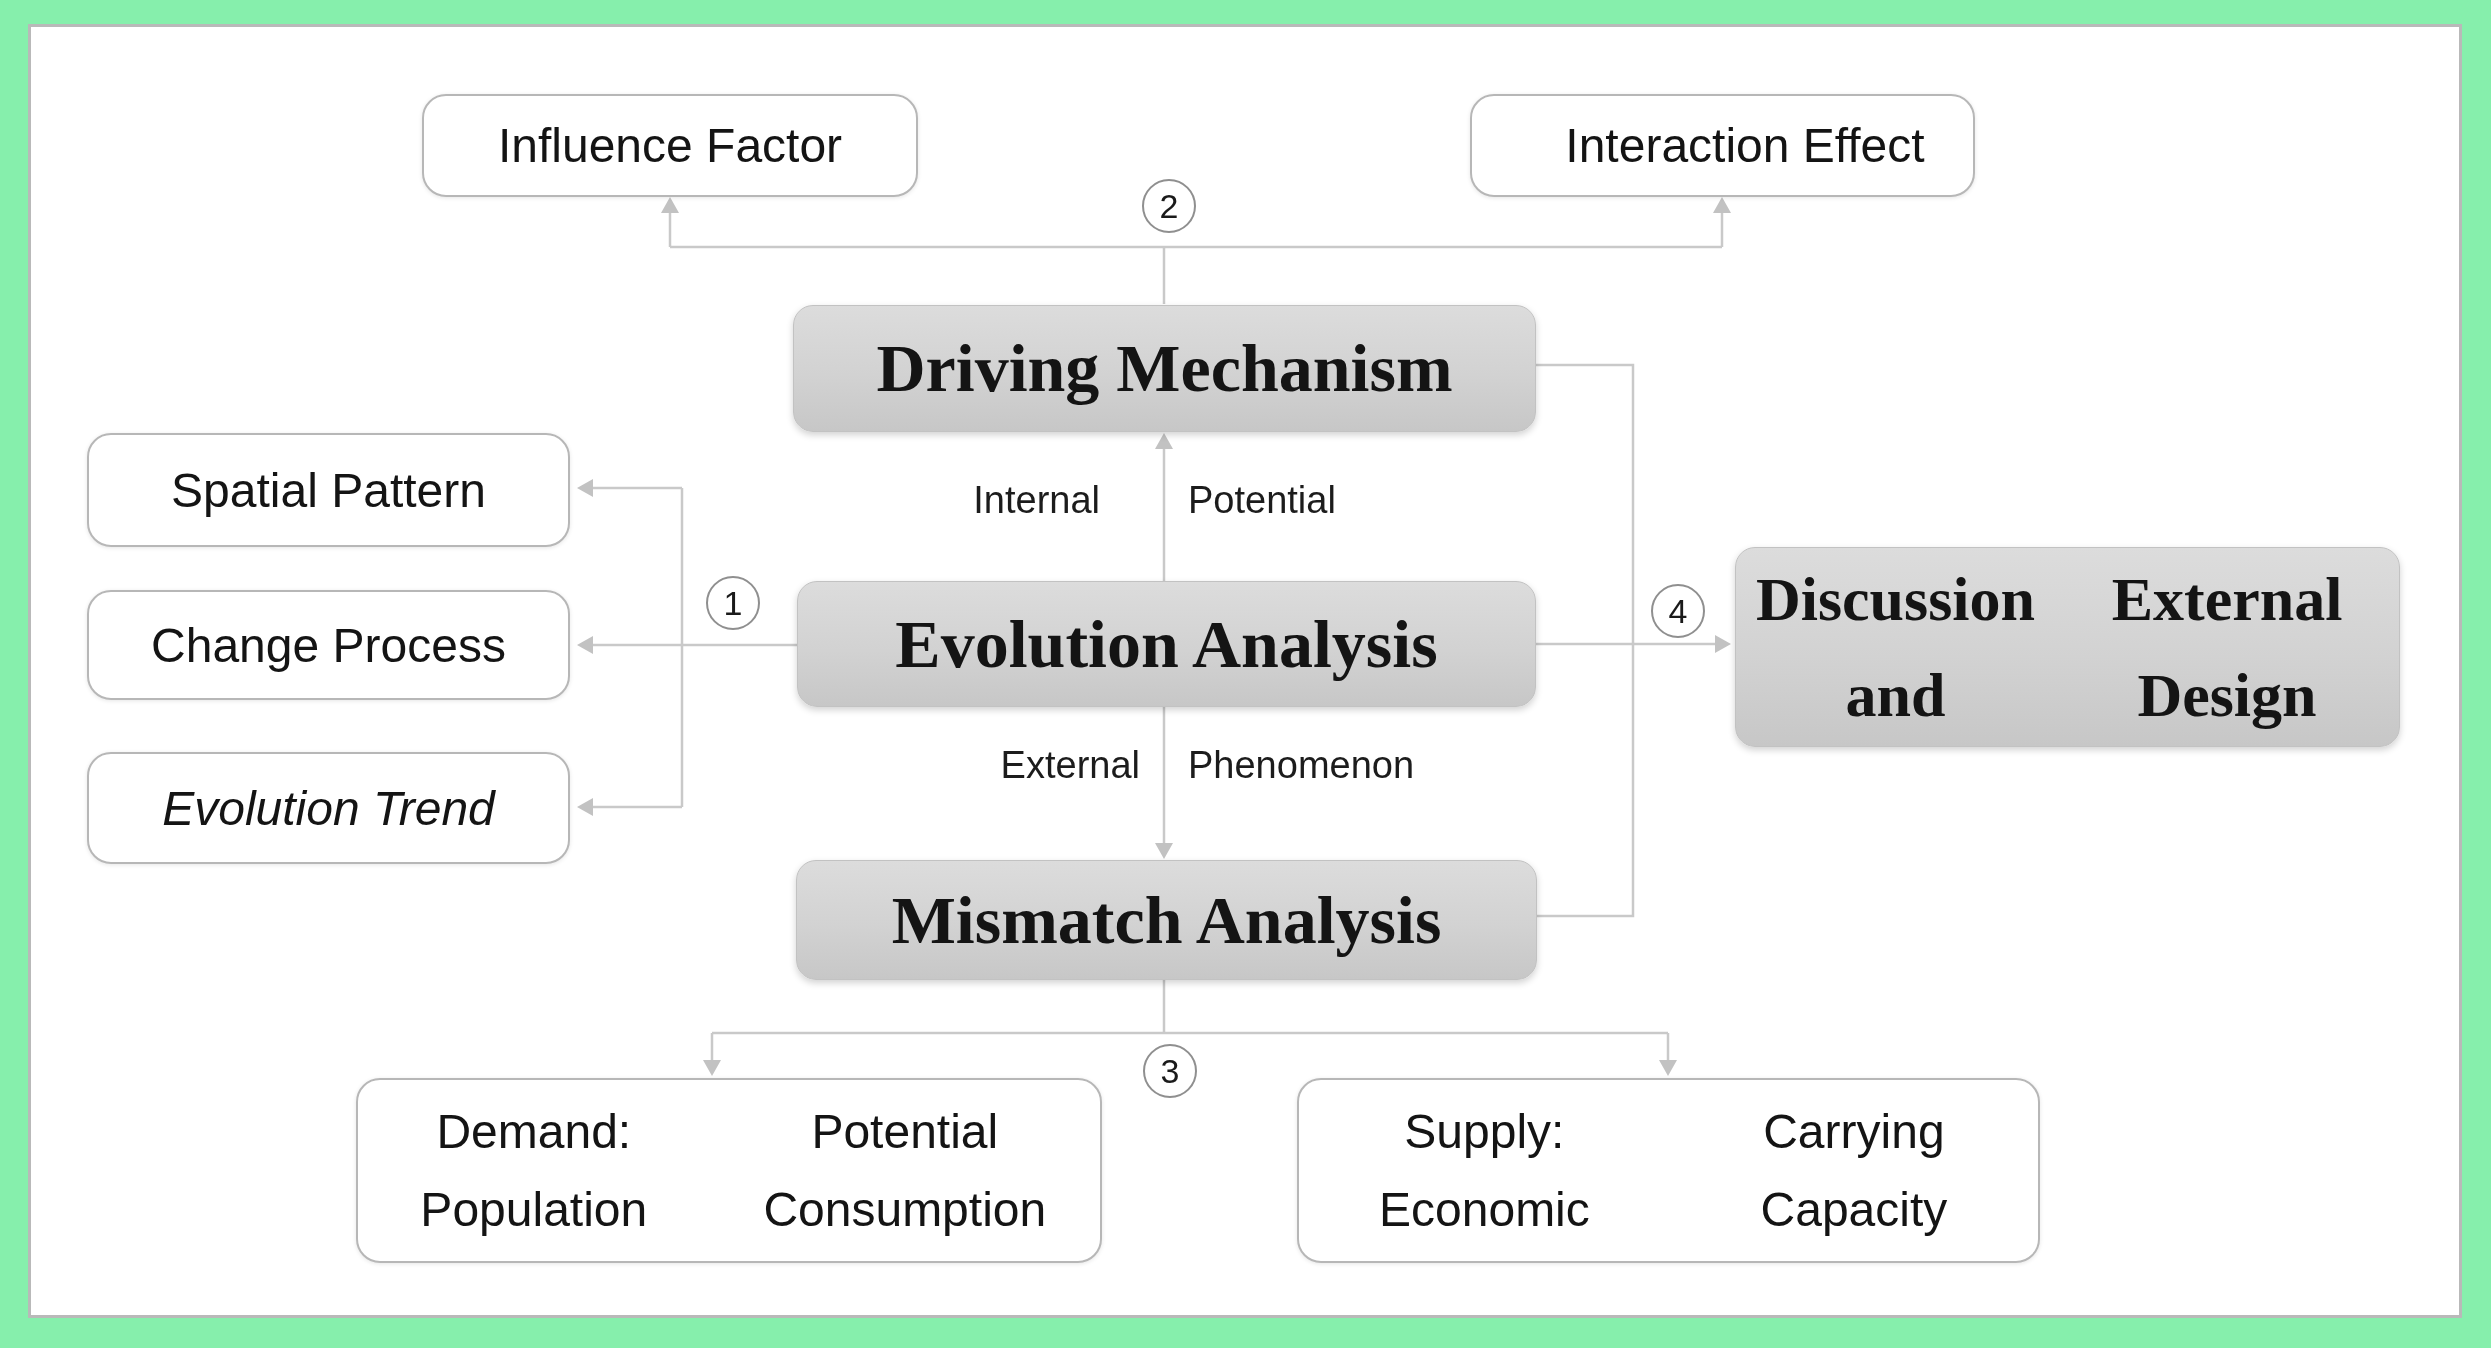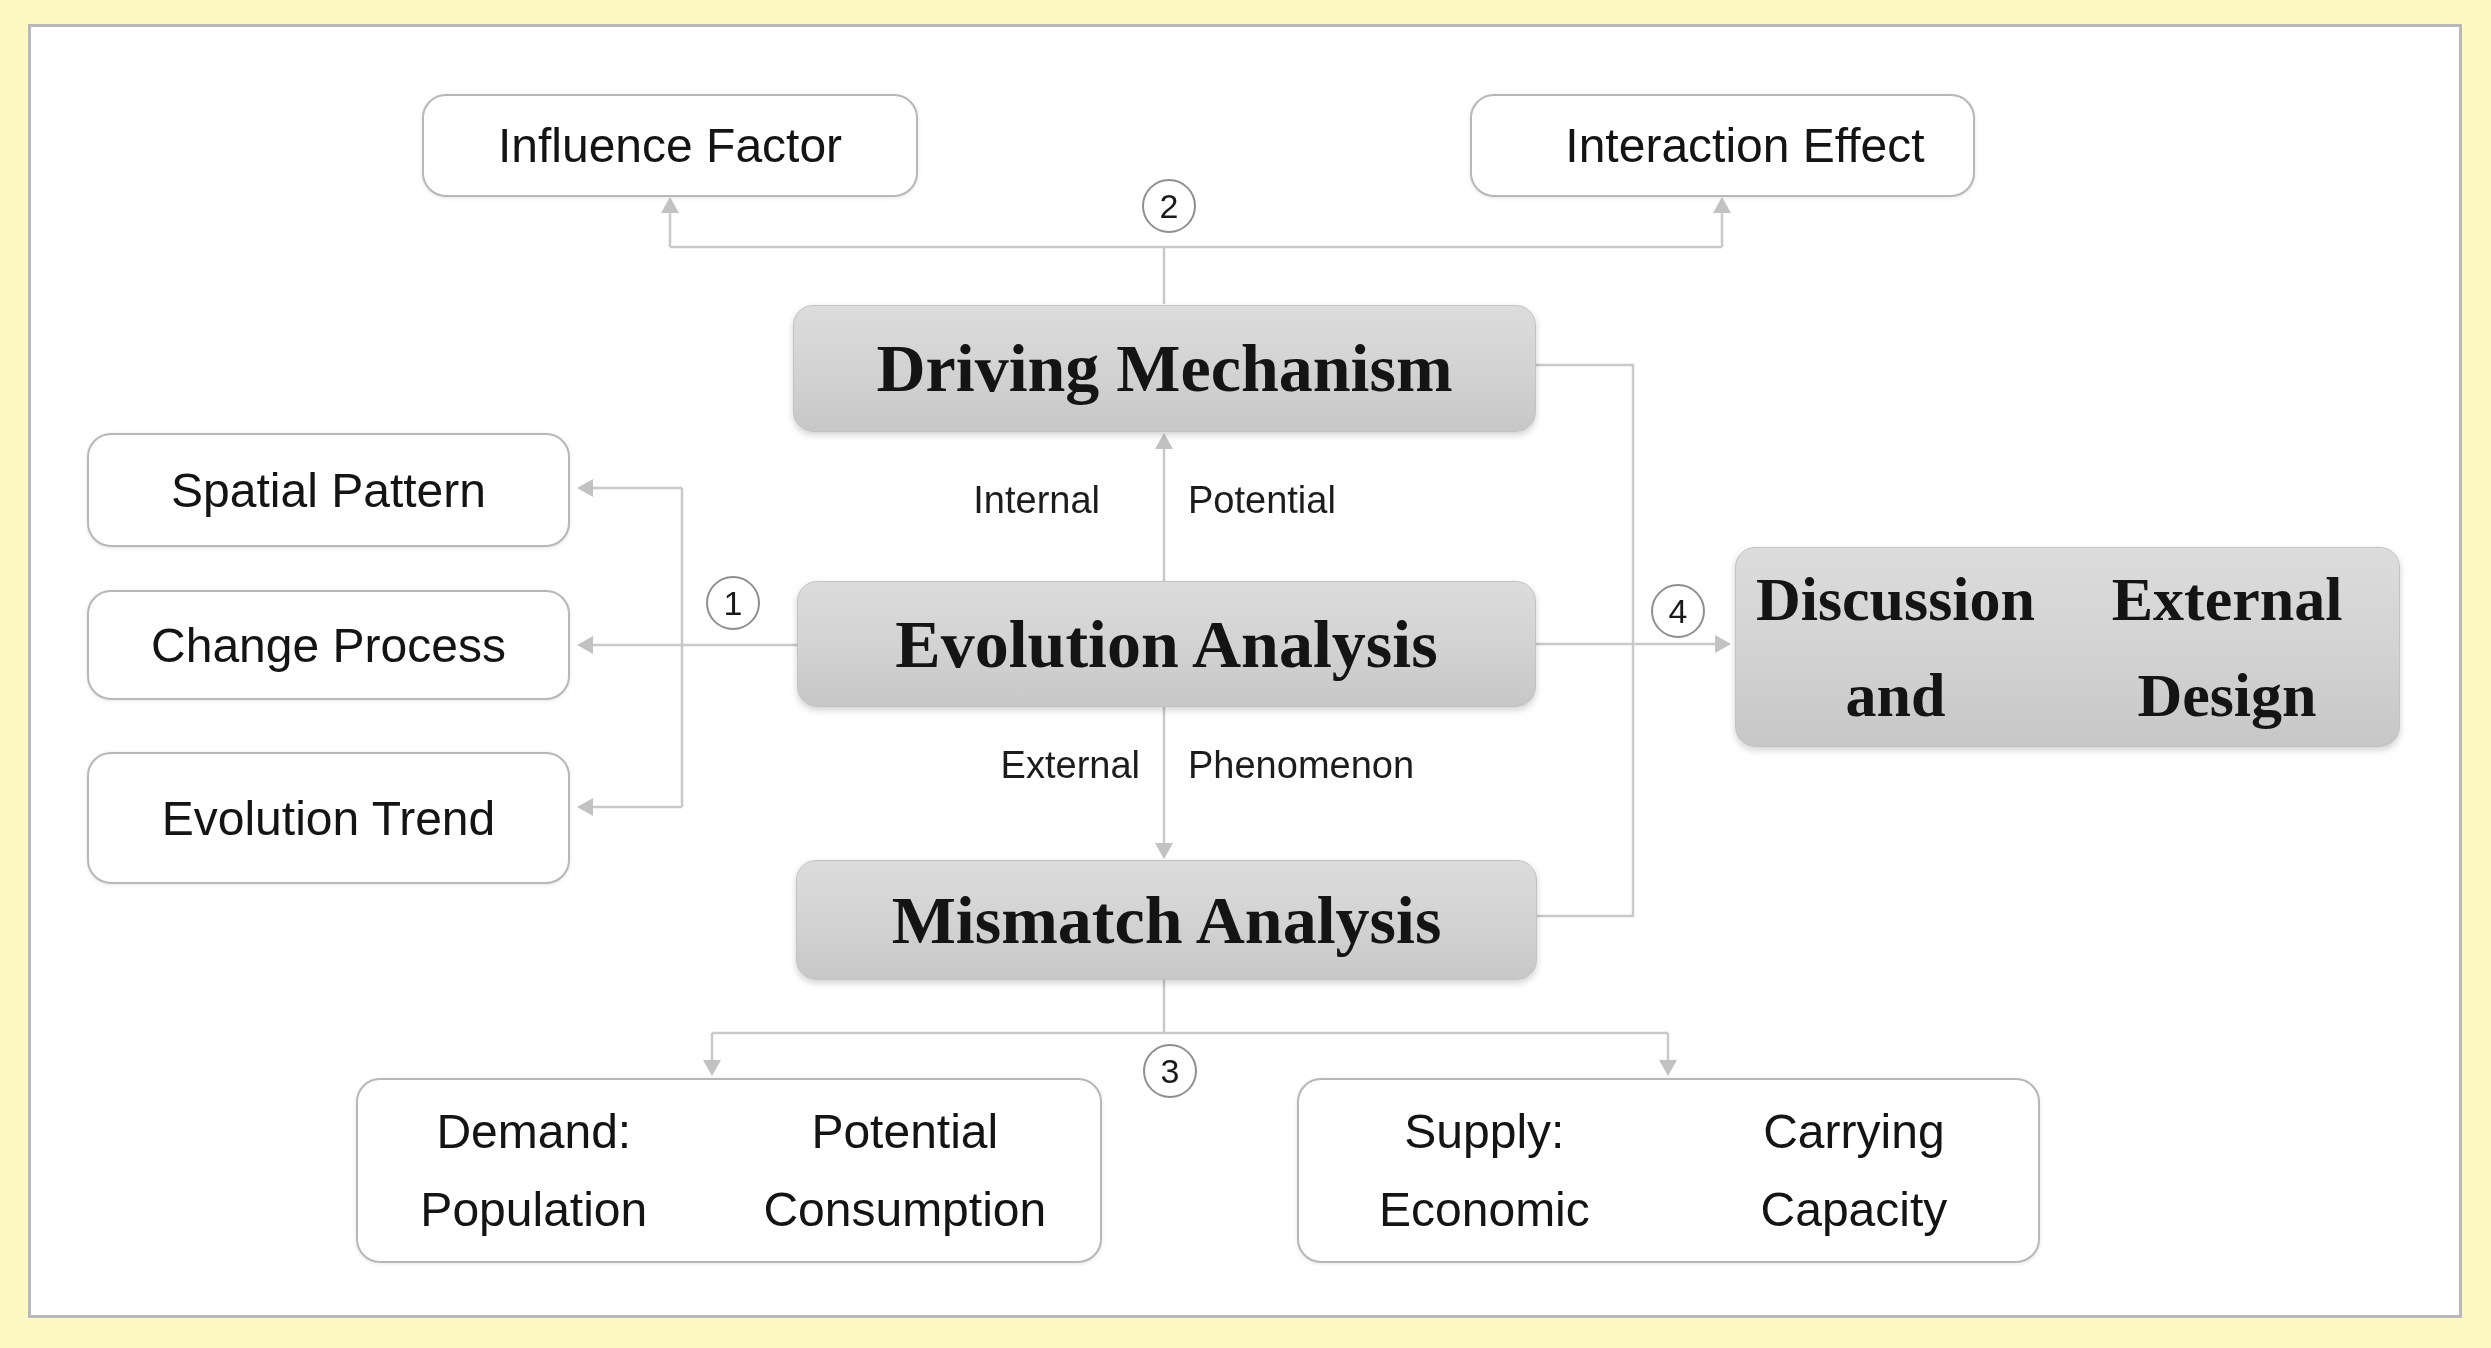--- a/index.html
+++ b/index.html
@@ -5,21 +5,21 @@
   html, body {
     margin: 0;
     padding: 0;
     background: #ffffff;
     font-family: "Liberation Sans", sans-serif;
   }
   #canvas {
     position: relative;
     width: 2491px;
     height: 1348px;
-    background: #fef9c3;
+    background: #86efac;
     overflow: hidden;
   }
   #frame {
     position: absolute;
     left: 28px; top: 24px;
     width: 2428px; height: 1288px;
     border: 3px solid #b9b9b9;
     background: #ffffff;
   }
   #wires {
@@ -78,21 +78,21 @@
 
   
   #box-influence   { left: 422px;  top: 94px;  width: 496px; height: 103px; }
   #box-interaction { left: 1470px; top: 94px;  width: 505px; height: 103px; padding-left: 45px; }
   #box-driving     { left: 793px;  top: 305px; width: 743px; height: 127px; }
   #box-evolution   { left: 797px;  top: 581px; width: 739px; height: 126px; }
   #box-mismatch    { left: 796px;  top: 860px; width: 741px; height: 120px; }
   #box-discussion  { left: 1735px; top: 547px; width: 665px; height: 200px; font-size: 62px; line-height: 96px; }
   #box-spatial     { left: 87px;   top: 433px; width: 483px; height: 114px; }
   #box-change      { left: 87px;   top: 590px; width: 483px; height: 110px; }
-  #box-trend       { left: 87px;   top: 752px; width: 483px; height: 132px; }
+  #box-trend       { left: 87px;   top: 752px; width: 483px; height: 112px; font-style: italic; }
   #box-demand      { left: 356px;  top: 1078px; width: 746px; height: 185px; }
   #box-supply      { left: 1297px; top: 1078px; width: 743px; height: 185px; }
 
   #label-internal   { left: 800px;  top: 476px; width: 300px; }
   #label-dynamics   { left: 1188px; top: 476px; width: 400px; }
   #label-external   { left: 840px;  top: 741px; width: 300px; }
   #label-phenomenon { left: 1188px; top: 741px; width: 400px; }
 
   #marker-1 { left: 706px;  top: 576px; }
   #marker-2 { left: 1142px; top: 179px; }

